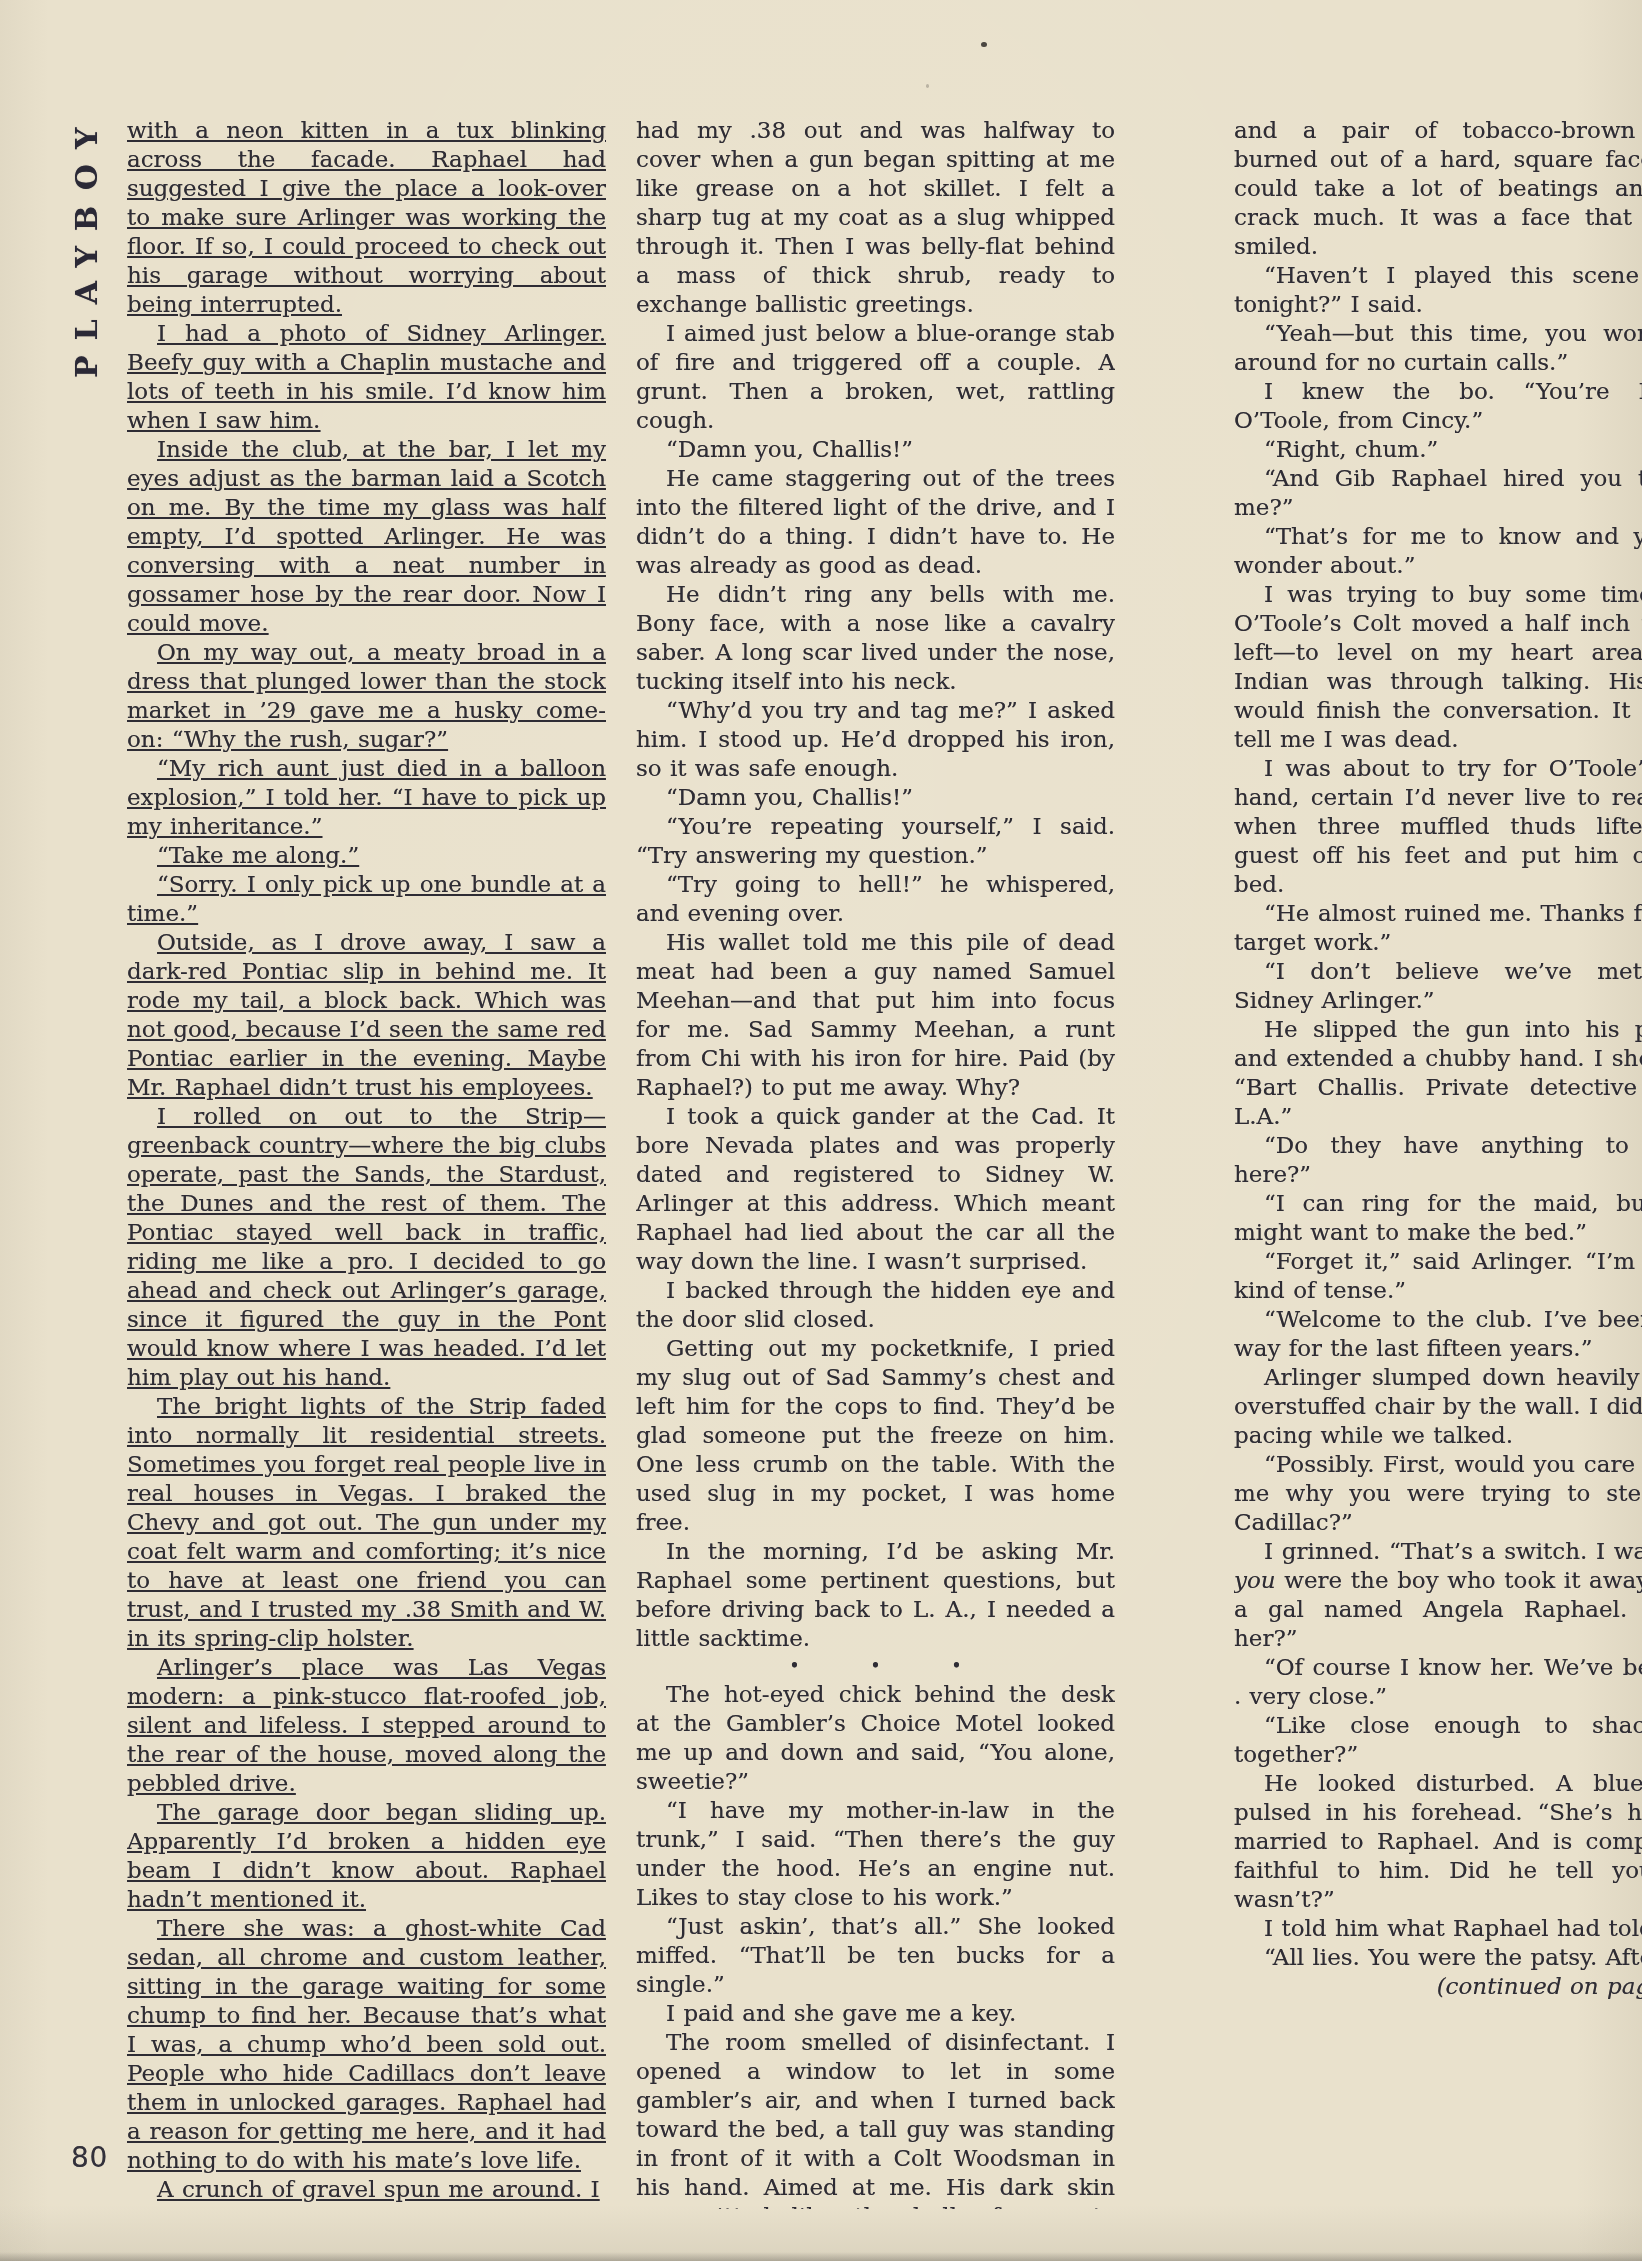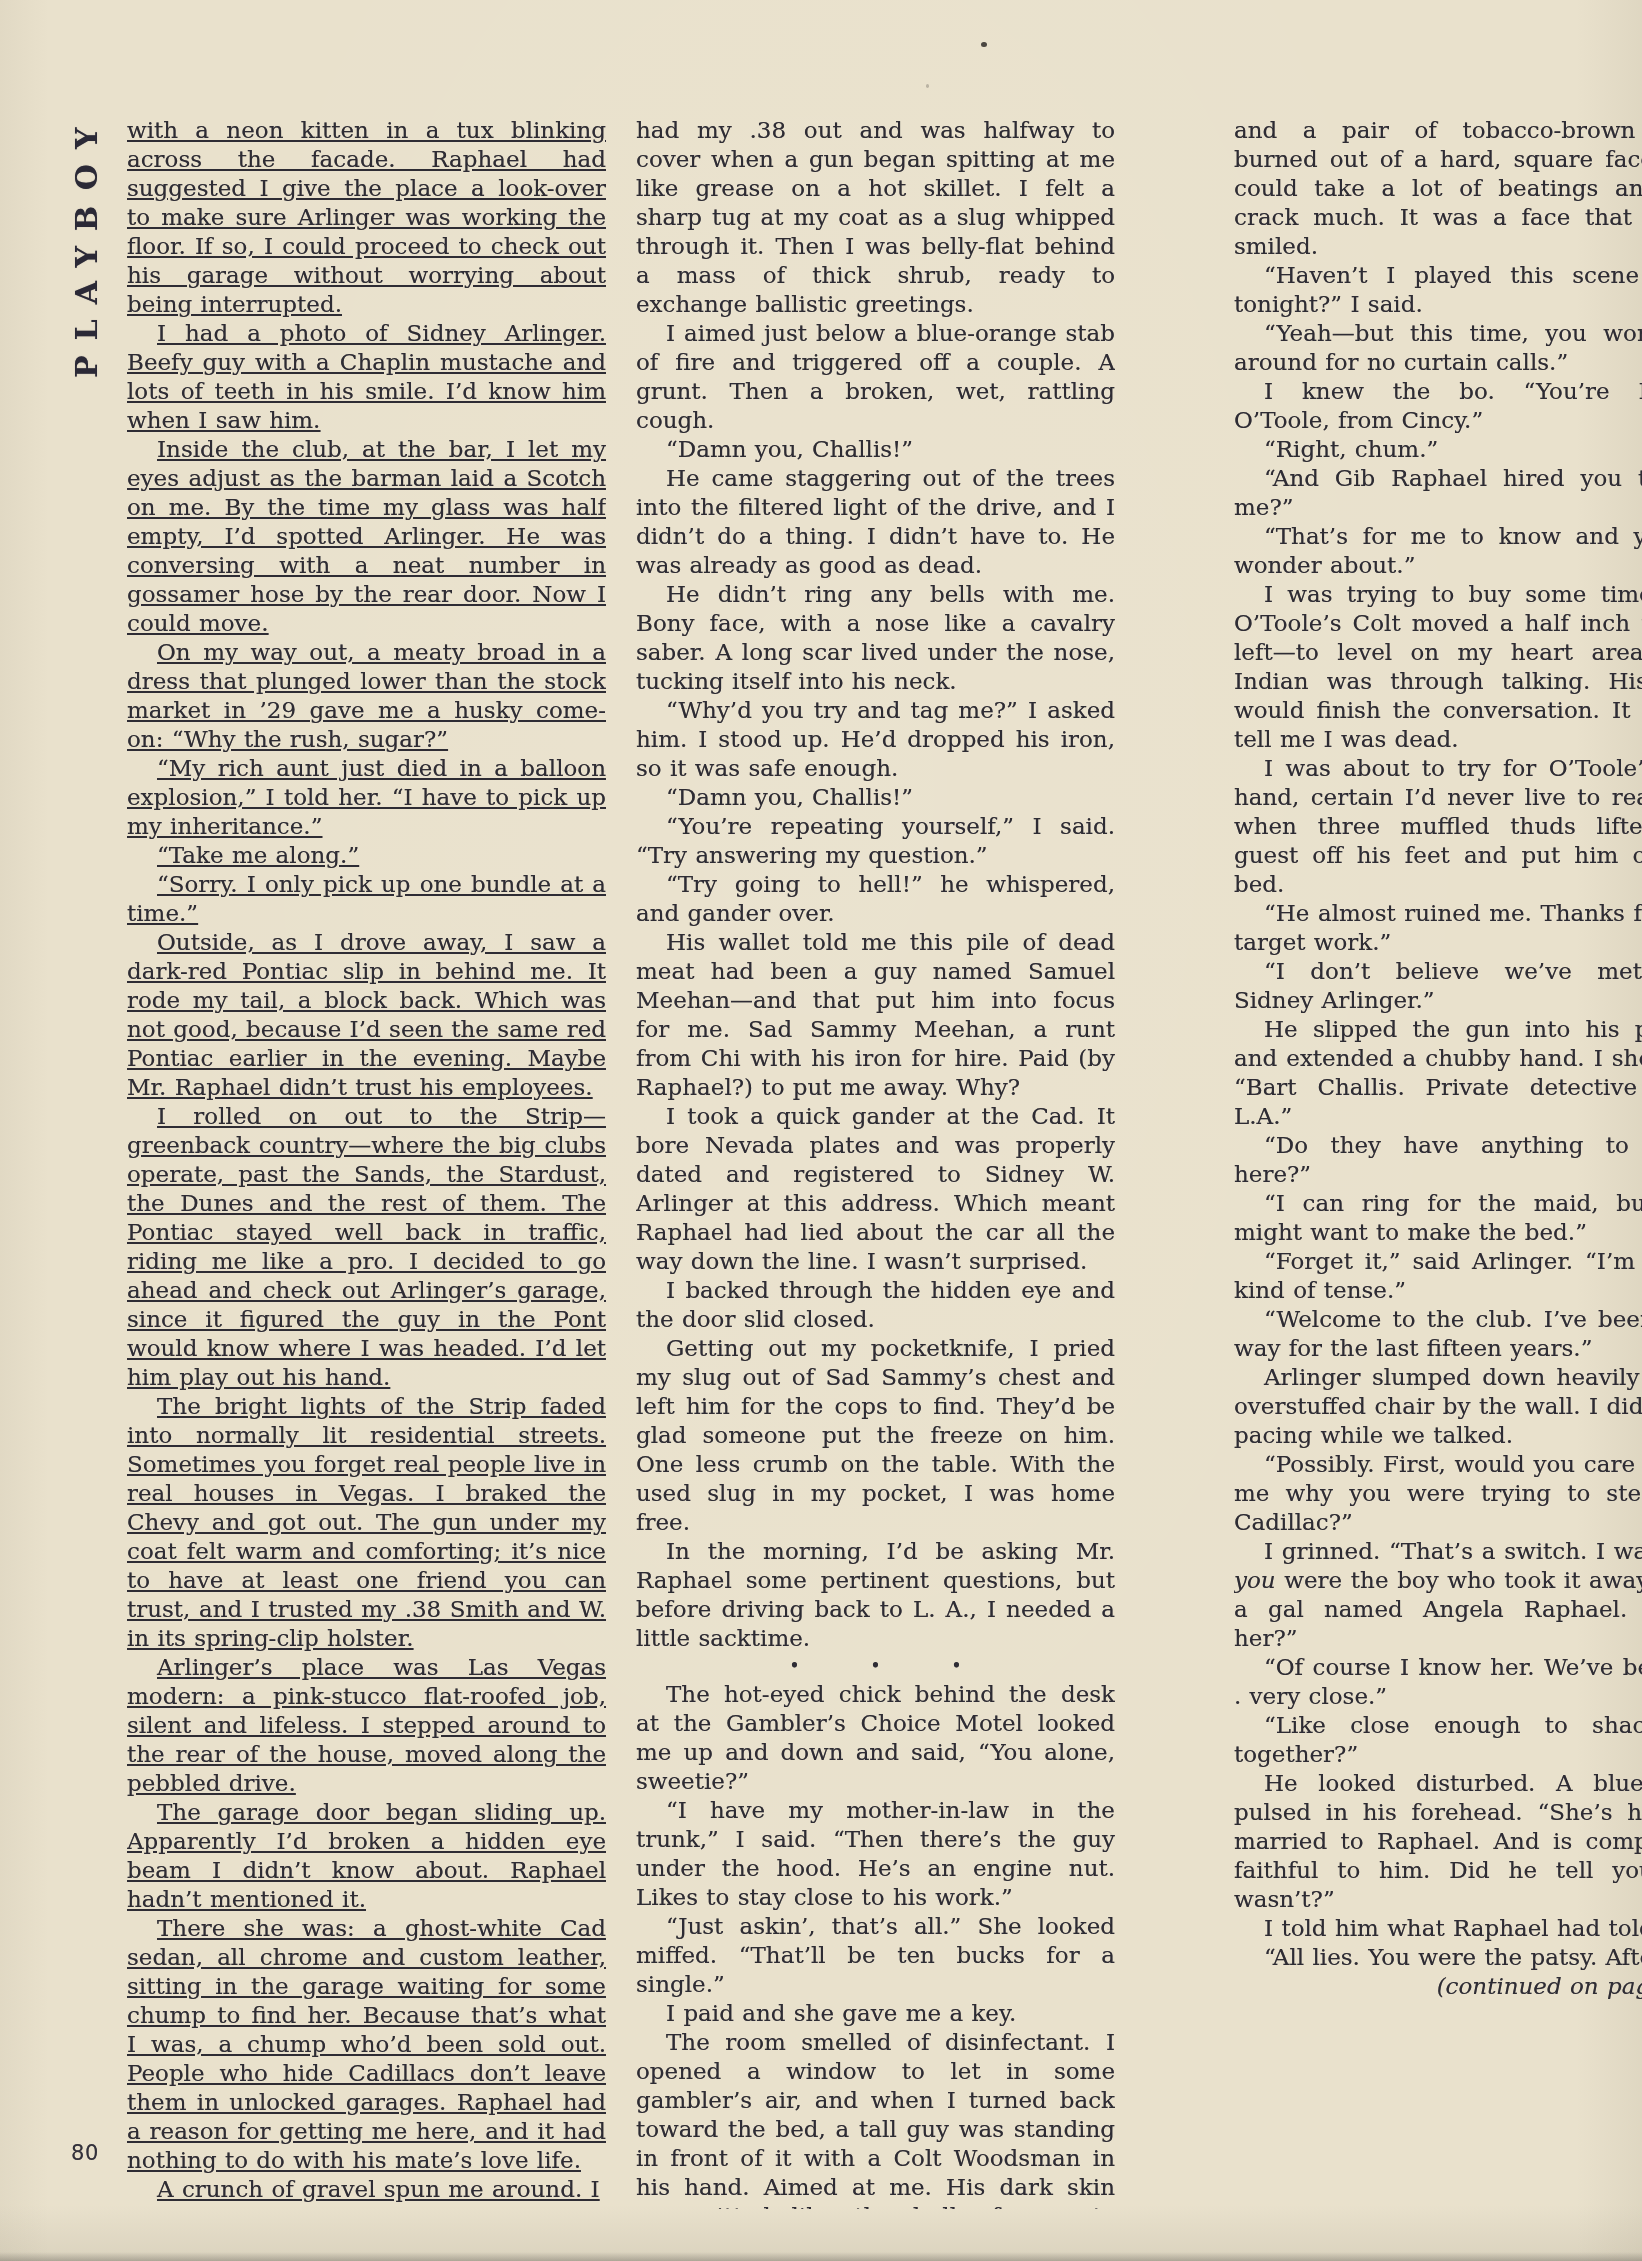--- a/index.html
+++ b/index.html
@@ -48,21 +48,21 @@
     font-size:17.7px;word-spacing:65px;
     letter-spacing:0;
   }
   .continued{
     text-align:right;font-style:italic;line-height:29px;
     padding-right:2.7px;
   }
   .page-number{
     position:absolute;left:71px;top:2141px;
     font-family:"DejaVu Sans","Liberation Sans",sans-serif;
-    font-size:21px;color:#33313b;letter-spacing:0.7px;
+    font-size:28px;color:#33313b;letter-spacing:0.7px;
     text-shadow:0 0 0.4px rgba(51,49,59,.5);
   }
   .speck{position:absolute;border-radius:50%;background:#2f2c28;pointer-events:none;}
   .s1{left:981px;top:42px;width:6.1px;height:5.4px;opacity:.85;}
   .s2{left:926px;top:84px;width:3.4px;height:4.1px;opacity:.25;}
 </style>
 </head>
 <body>
 
 <div class="page">
@@ -87,21 +87,21 @@
 
   <div class="col col2" id="col2">
       <p class="para">had my .38 out and was halfway to cover when a gun began spitting at me like grease on a hot skillet. I felt a sharp tug at my coat as a slug whipped through it. Then I was belly-flat behind a mass of thick shrub, ready to exchange ballistic greetings.</p>
       <p class="para indent">I aimed just below a blue-orange stab of fire and triggered off a couple. A grunt. Then a broken, wet, rattling cough.</p>
       <p class="para indent">“Damn you, Challis!”</p>
       <p class="para indent">He came staggering out of the trees into the filtered light of the drive, and I didn’t do a thing. I didn’t have to. He was already as good as dead.</p>
       <p class="para indent">He didn’t ring any bells with me. Bony face, with a nose like a cavalry saber. A long scar lived under the nose, tucking itself into his neck.</p>
       <p class="para indent">“Why’d you try and tag me?” I asked him. I stood up. He’d dropped his iron, so it was safe enough.</p>
       <p class="para indent">“Damn you, Challis!”</p>
       <p class="para indent">“You’re repeating yourself,” I said. “Try answering my question.”</p>
-      <p class="para indent">“Try going to hell!” he whispered, and gander over.</p>
+      <p class="para indent">“Try going to hell!” he whispered, and evening over.</p>
       <p class="para indent">His wallet told me this pile of dead meat had been a guy named Samuel Meehan—and that put him into focus for me. Sad Sammy Meehan, a runt from Chi with his iron for hire. Paid (by Raphael?) to put me away. Why?</p>
       <p class="para indent">I took a quick gander at the Cad. It bore Nevada plates and was properly dated and registered to Sidney W. Arlinger at this address. Which meant Raphael had lied about the car all the way down the line. I wasn’t surprised.</p>
       <p class="para indent">I backed through the hidden eye and the door slid closed.</p>
       <p class="para indent">Getting out my pocketknife, I pried my slug out of Sad Sammy’s chest and left him for the cops to find. They’d be glad someone put the freeze on him. One less crumb on the table. With the used slug in my pocket, I was home free.</p>
       <p class="para indent">In the morning, I’d be asking Mr. Raphael some pertinent questions, but before driving back to L. A., I needed a little sacktime.</p>
       <div class="section-break">• • •</div>
       <p class="para indent">The hot-eyed chick behind the desk at the Gambler’s Choice Motel looked me up and down and said, “You alone, sweetie?”</p>
       <p class="para indent">“I have my mother-in-law in the trunk,” I said. “Then there’s the guy under the hood. He’s an engine nut. Likes to stay close to his work.”</p>
       <p class="para indent">“Just askin’, that’s all.” She looked miffed. “That’ll be ten bucks for a single.”</p>
       <p class="para indent">I paid and she gave me a key.</p>

